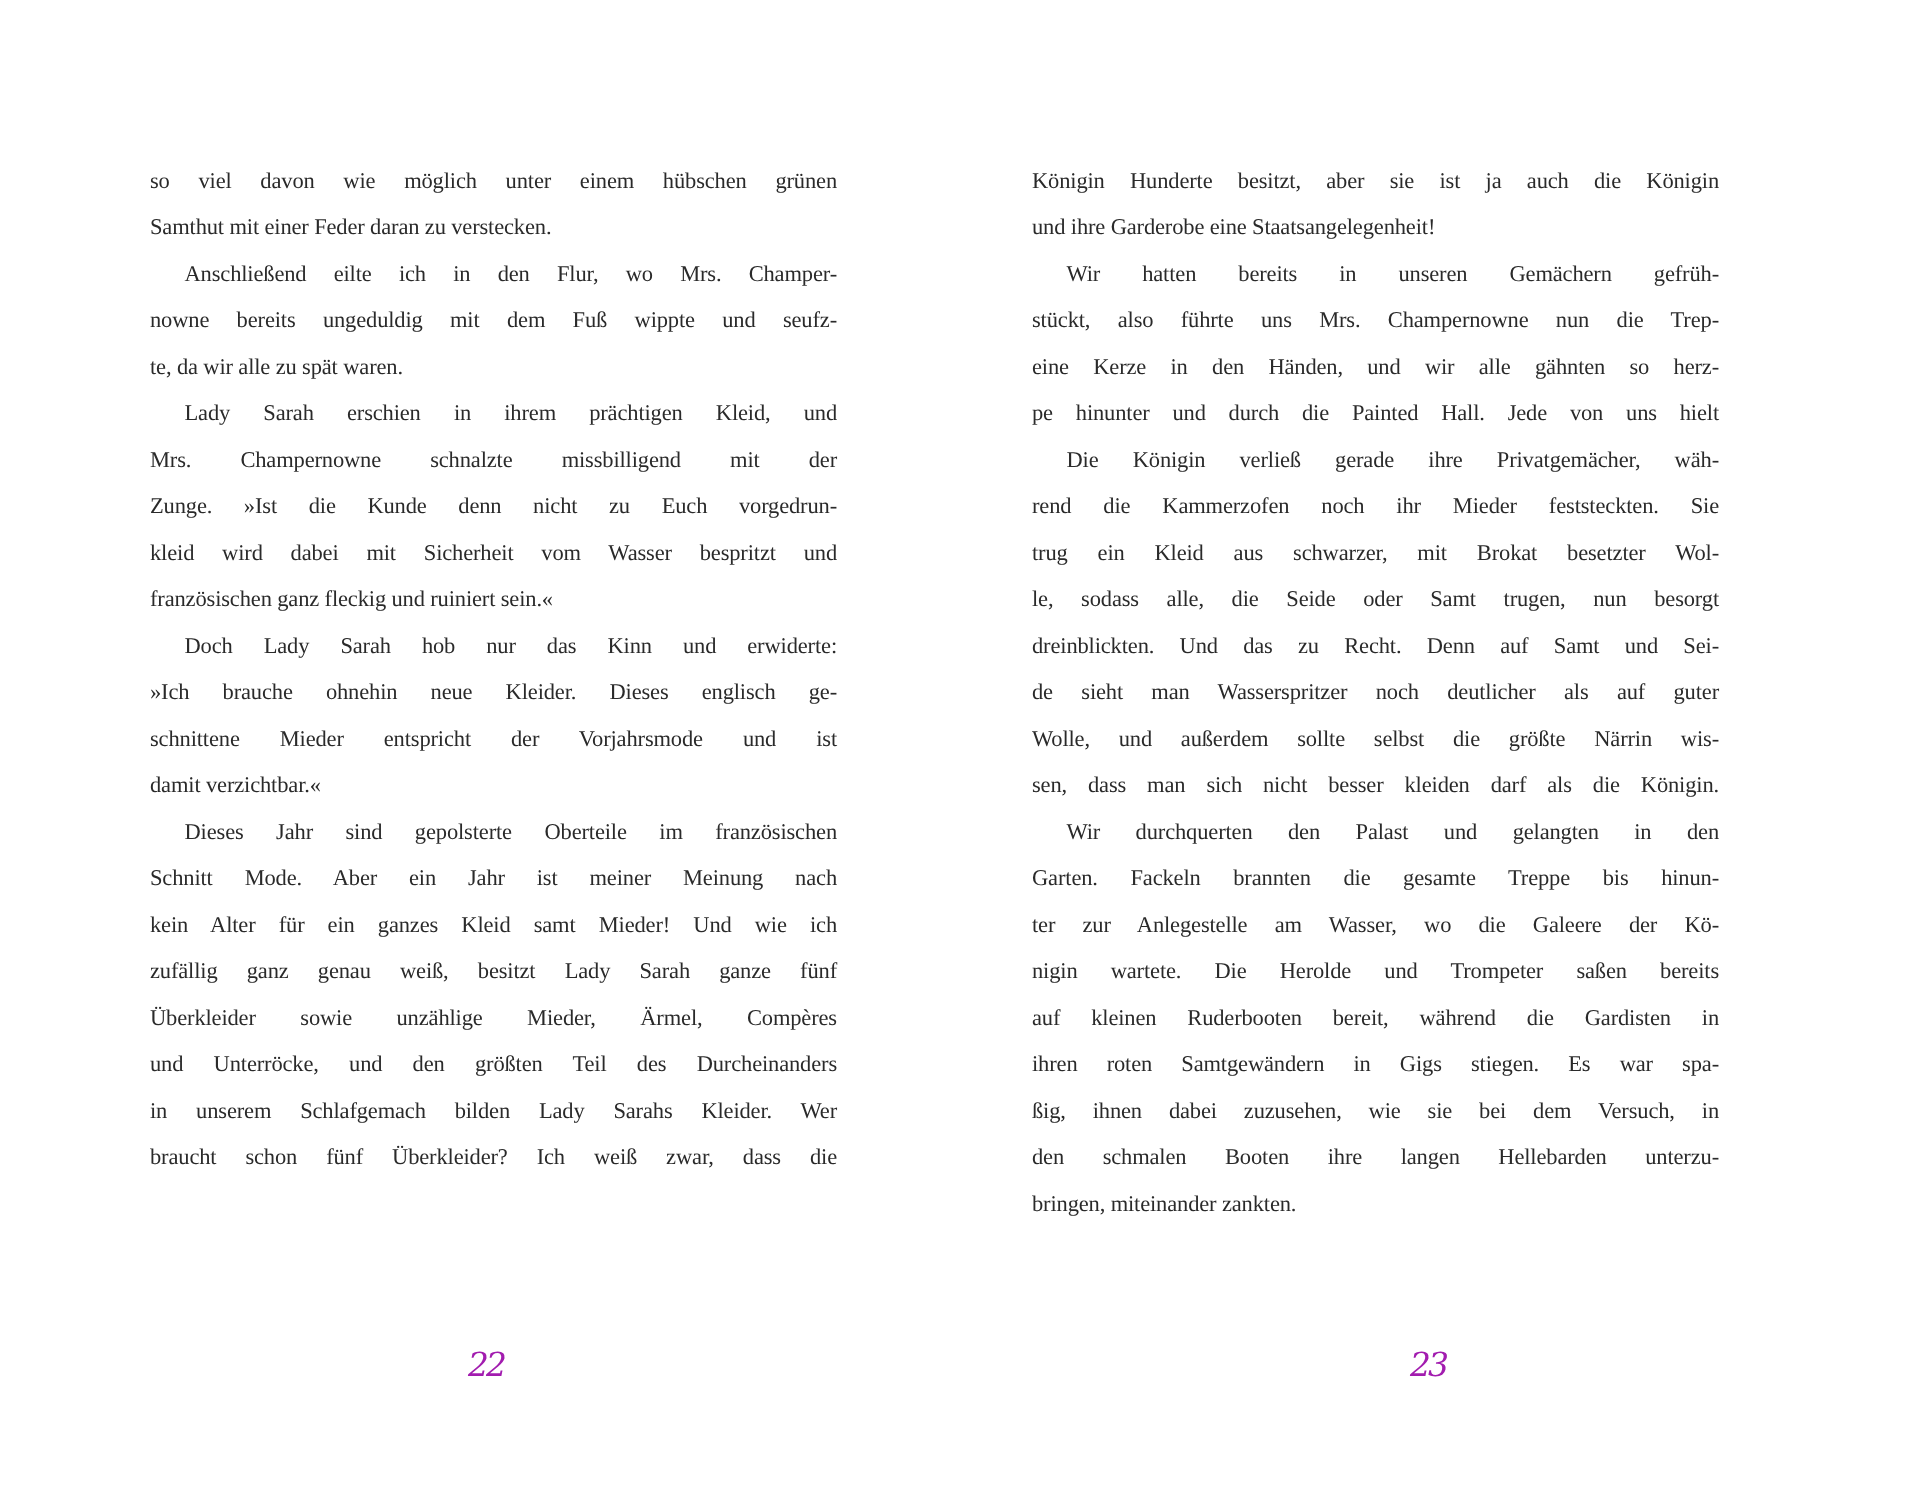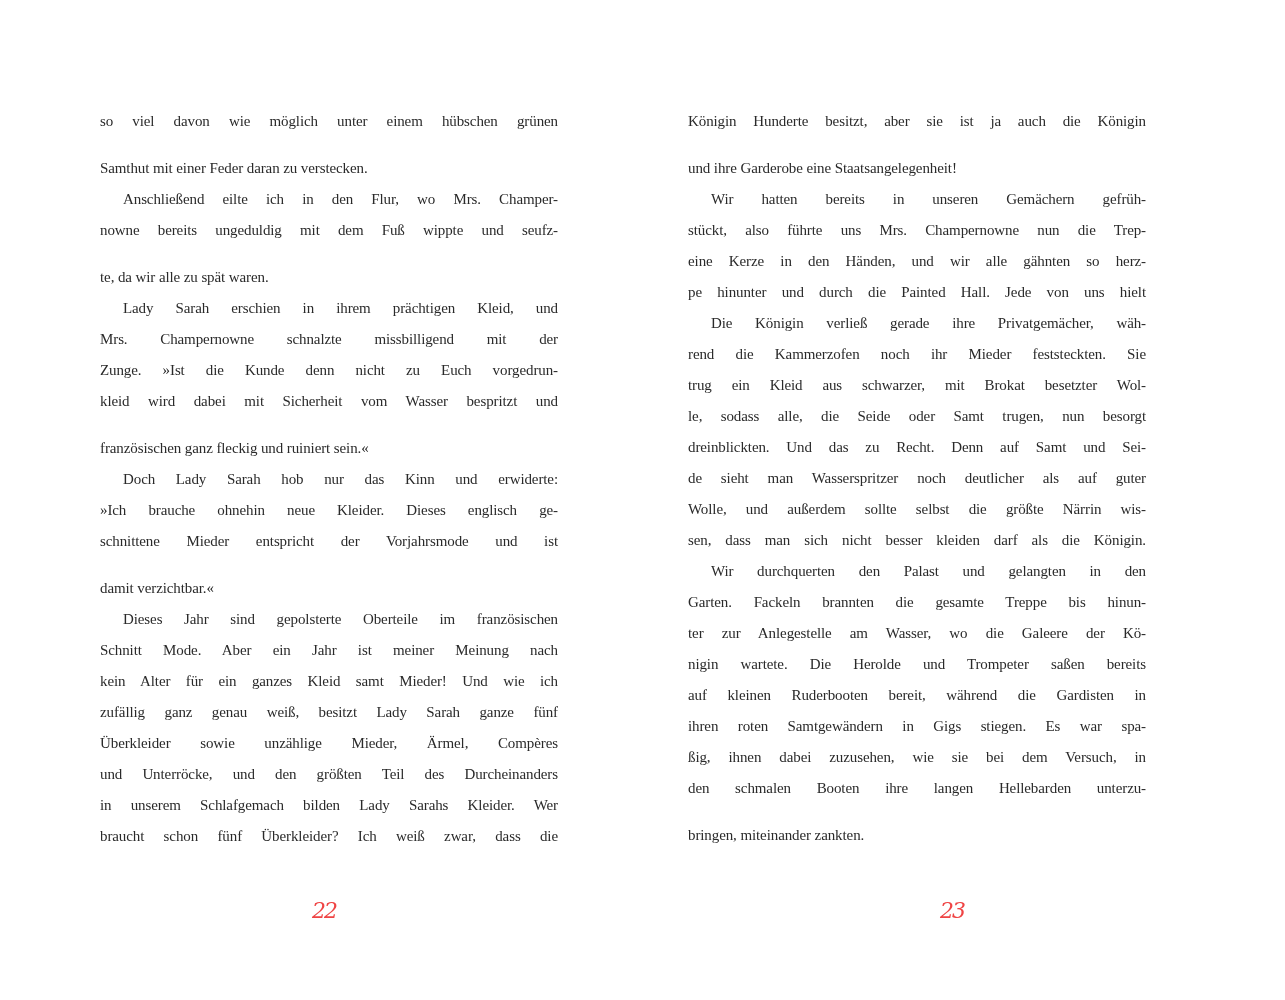--- a/index.html
+++ b/index.html
@@ -7,24 +7,24 @@
     width: 1285px; height: 1000px; background: #ffffff; position: relative; overflow: hidden;
     font-family: "Liberation Serif", "DejaVu Serif", serif; color: #2a2a2a;
   }
   .page { position: absolute; top: 106px; width: 458px; }
   .page.left { left: 100px; }
   .page.right { left: 688px; }
   .line {
     height: 31px; line-height: 31px; font-size: 15px; white-space: nowrap;
     text-align: justify; text-align-last: justify; letter-spacing: -0.1px;
   }
-  .line.last { text-align-last: left; margin-top: 16px; }
+  .line.last { text-align-last: left; }
   .line.indent { padding-left: 23px; }
   .pnum {
-    position: absolute; top: 898px; font-size: 22px; font-style: italic; color: #ef4444;
+    position: absolute; top: 898px; font-size: 22px; font-style: italic; color: #a21caf;
     font-family: "DejaVu Serif", serif; letter-spacing: -2px;
   }
   .pnum.left { left: 312px; }
   .pnum.right { left: 940px; }
 </style>
 </head>
 <body>
 
 <div class="page left" id="left-body">
     <div class="line">so viel davon wie möglich unter einem hübschen grünen</div>

